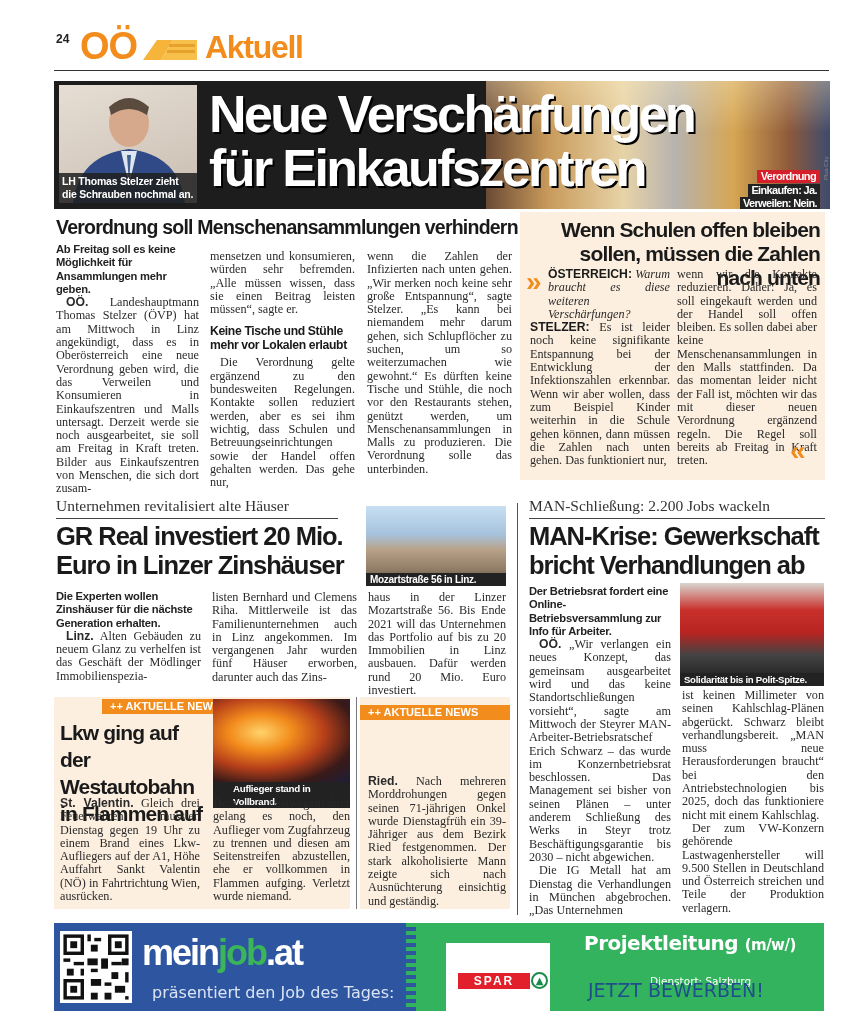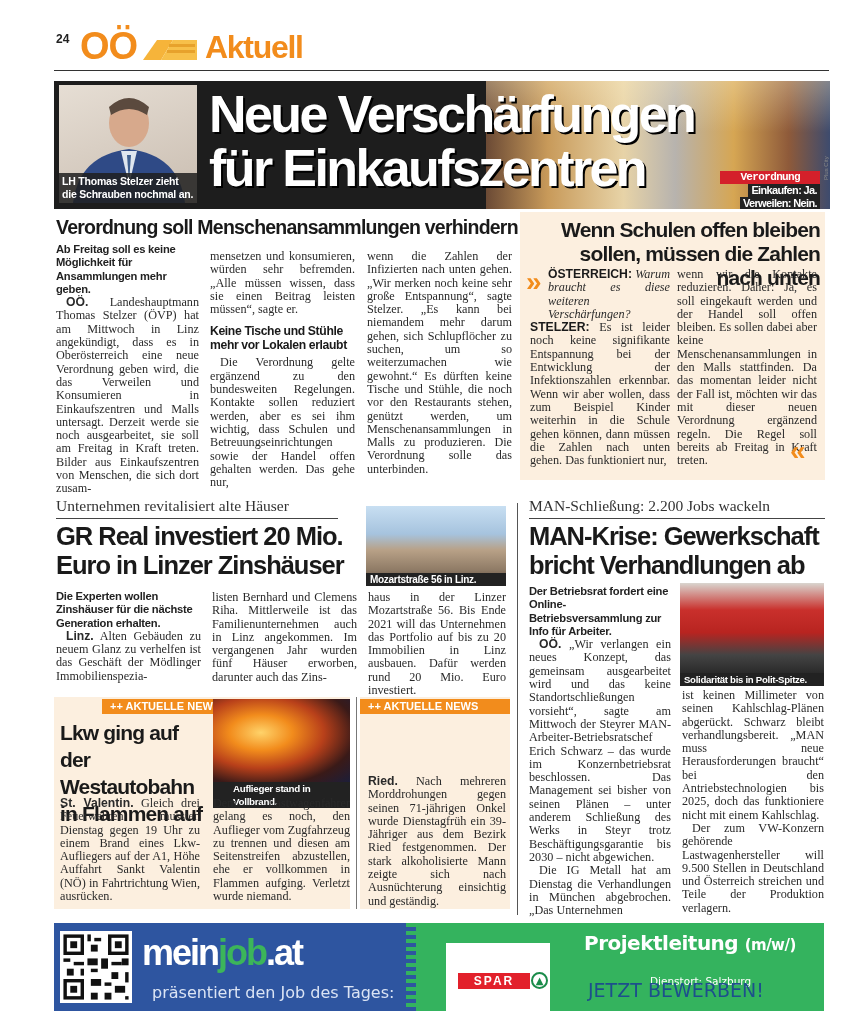--- a/index.html
+++ b/index.html
@@ -22,21 +22,21 @@
   
   #hero { left: 54px; top: 81px; width: 776px; height: 128px; background: #1d1d1d; overflow: hidden; }
   #hero-photo-portrait { left: 5px; top: 4px; width: 138px; height: 118px; background: linear-gradient(160deg,#e6ded4 0%,#d9cfc4 45%,#c9bdb0 100%); overflow: hidden; }
   #hero-mall { left: 432px; top: 0; width: 344px; height: 128px; background:
       linear-gradient(180deg, rgba(255,240,200,0.35) 0%, rgba(0,0,0,0) 40%),
       linear-gradient(90deg, #6b4a35 0%, #c89a5a 18%, #e7d3a7 40%, #b7b3ae 55%, #d6a653 72%, #8e5a3a 88%, #3d4b6e 100%);
   }
   #hero-title { left: 155px; top: 6px; color: #fff; font-size: 52px; line-height: 54px; letter-spacing: -0.05em; text-shadow: 2px 2px 0 #000; }
   #hero-caption { left: 5px; top: 92px; width: 138px; color: #fff; font-size: 10.5px; line-height: 13px; font-family: "Liberation Sans", sans-serif; font-weight: bold; background: rgba(30,30,30,0.85); padding: 2px 3px; letter-spacing: -0.02em; }
   #verordnung-box { right: 10px; top: 85px; text-align: right; }
-  #verordnung-tag { display: inline-block; background: #d4202a; color: #fff; font-size: 11px; padding: 0 20px; line-height: 13px; font-family: Liberation Mono, monospace; }
+  #verordnung-tag { display: inline-block; background: #d4202a; color: #fff; font-size: 11px; padding: 0 4px; line-height: 13px; }
   .verordnung-line { display: block; background: #222; color: #fff; font-size: 11px; line-height: 13px; padding: 0 3px; margin-left: auto; width: max-content; }
   #photo-credit { left: 823px; top: 180px; font-size: 6px; color: #888; transform: rotate(-90deg); transform-origin: left top; font-family: "Liberation Sans", sans-serif; }
 
   
   #story1-headline { left: 56px; top: 216px; font-size: 19.5px; color: #1a1a1a; line-height: 22px; }
   #story1-col1 { left: 56px; top: 243px; width: 143px; }
   #story1-col2 { left: 210px; top: 250px; width: 145px; }
   #story1-col3 { left: 367px; top: 250px; width: 145px; }
   .subhead { font-family: "Liberation Sans", sans-serif; font-weight: bold; font-size: 12.2px; line-height: 13.5px; color: #1a1a1a; margin: 9px 0 4px; letter-spacing: -0.03em; }
 
@@ -76,21 +76,21 @@
   #news1 { left: 54px; top: 697px; width: 296px; height: 212px; background: #fcefdf; }
   #news1-label, #news2-label { background: #f28c1c; color: #fff; font-size: 11px; line-height: 15px; font-family: "Liberation Sans", sans-serif; font-weight: bold; padding: 0 8px; }
   #news1-label { left: 0; top: 2px; width: 156px; margin-left: 48px; }
   #news1-title { left: 6px; top: 22px; font-size: 21px; line-height: 27px; color: #1a1a1a; width: 150px; }
   #news1-photo { left: 159px; top: 2px; width: 137px; height: 84px; background: radial-gradient(ellipse at 35% 40%, #ffd36a 0%, #f28c1c 25%, #b8401a 50%, #3a1a18 75%, #1b1e3a 100%); }
   #news1-photo-cap { left: 159px; top: 85px; width: 137px; background: #222; color: #fff; font-size: 9.8px; line-height: 13px; padding: 0 20px; font-family: "Liberation Sans", sans-serif; font-weight: bold; letter-spacing: -0.03em; }
   #news1-col1 { left: 6px; top: 100px; width: 140px; }
   #news1-col2 { left: 159px; top: 100px; width: 137px; }
 
   #news2 { left: 360px; top: 697px; width: 150px; height: 212px; background: #fcefdf; }
-  #news2-label { left: 0; top: 2px; width: 150px; }
+  #news2-label { left: 0; top: 8px; width: 150px; }
   #news2-title { left: 8px; top: 22px; font-size: 21px; line-height: 27px; color: #1a1a1a; width: 140px; }
   #news2-body { left: 8px; top: 78px; width: 138px; }
   #news2-rule { left: 356px; top: 697px; width: 1px; height: 212px; background: #777; }
 
   
   #ad { left: 54px; top: 921px; width: 774px; height: 92px; overflow: hidden; }
   #ad-left { left: 0; top: 2px; width: 360px; height: 88px; background: #2e55a0; }
   #ad-qr { left: 6px; top: 8px; width: 72px; height: 72px; background: #fff; }
   #ad-brand { left: 88px; top: 4px; font-size: 36px; line-height: 52px; color: #fff; font-family: "Liberation Sans", sans-serif; font-weight: bold; letter-spacing: -2px; }
   #ad-brand .job { color: #3cb55a; }

